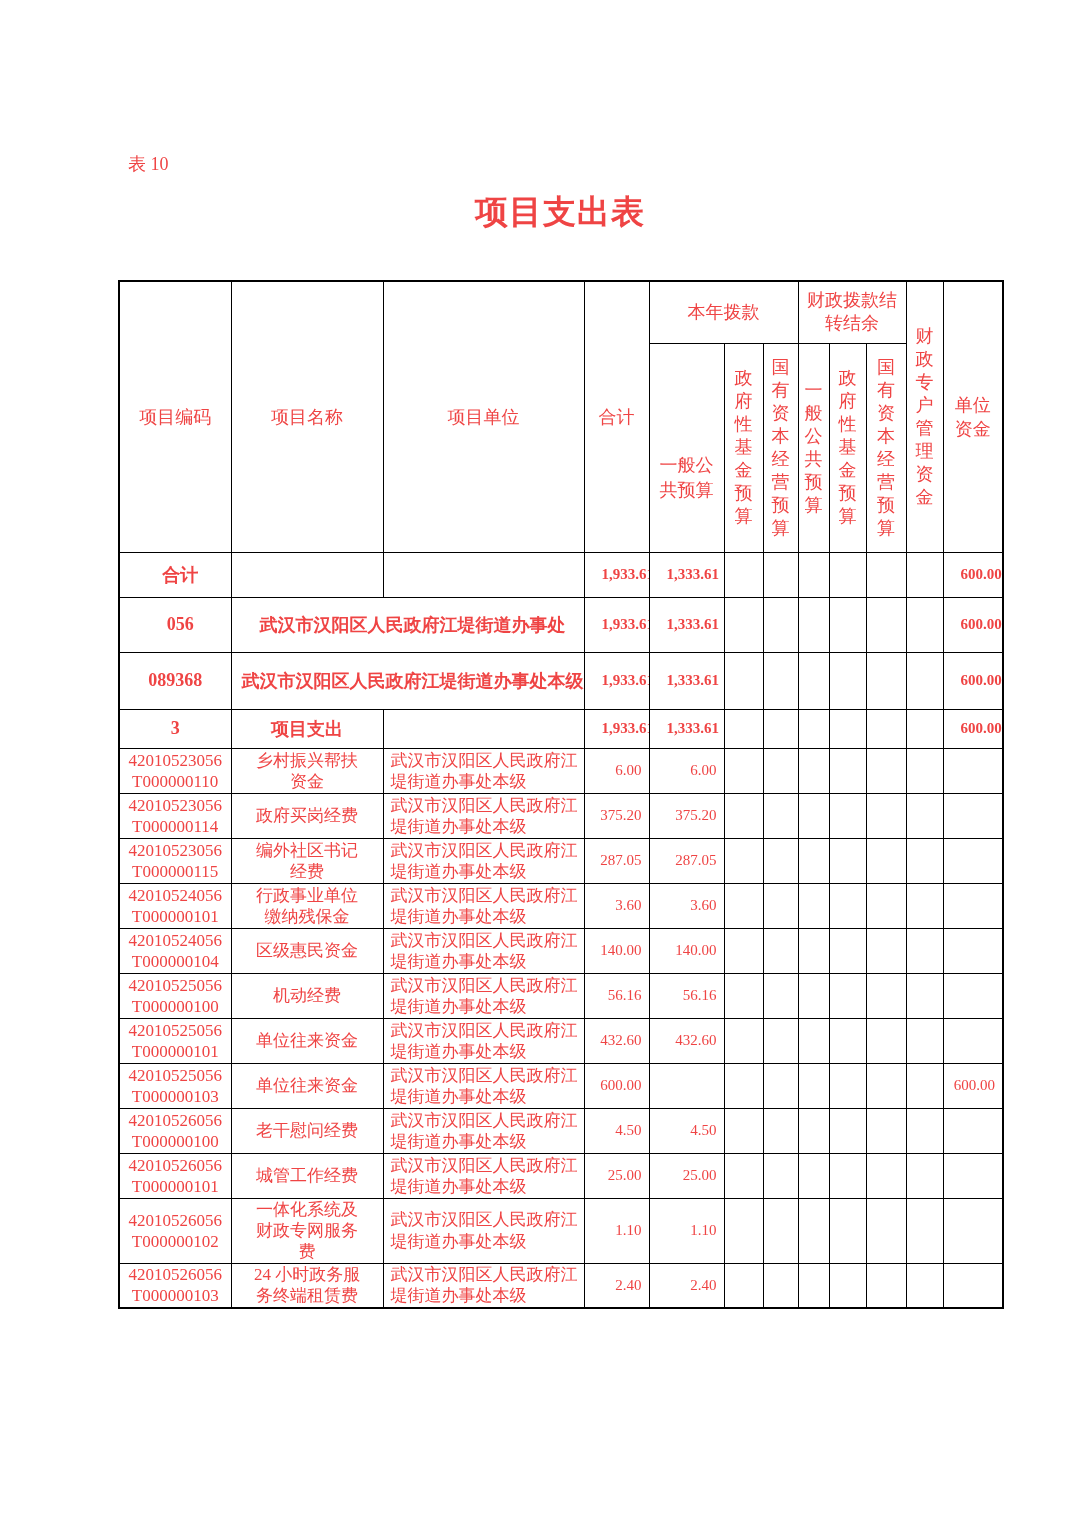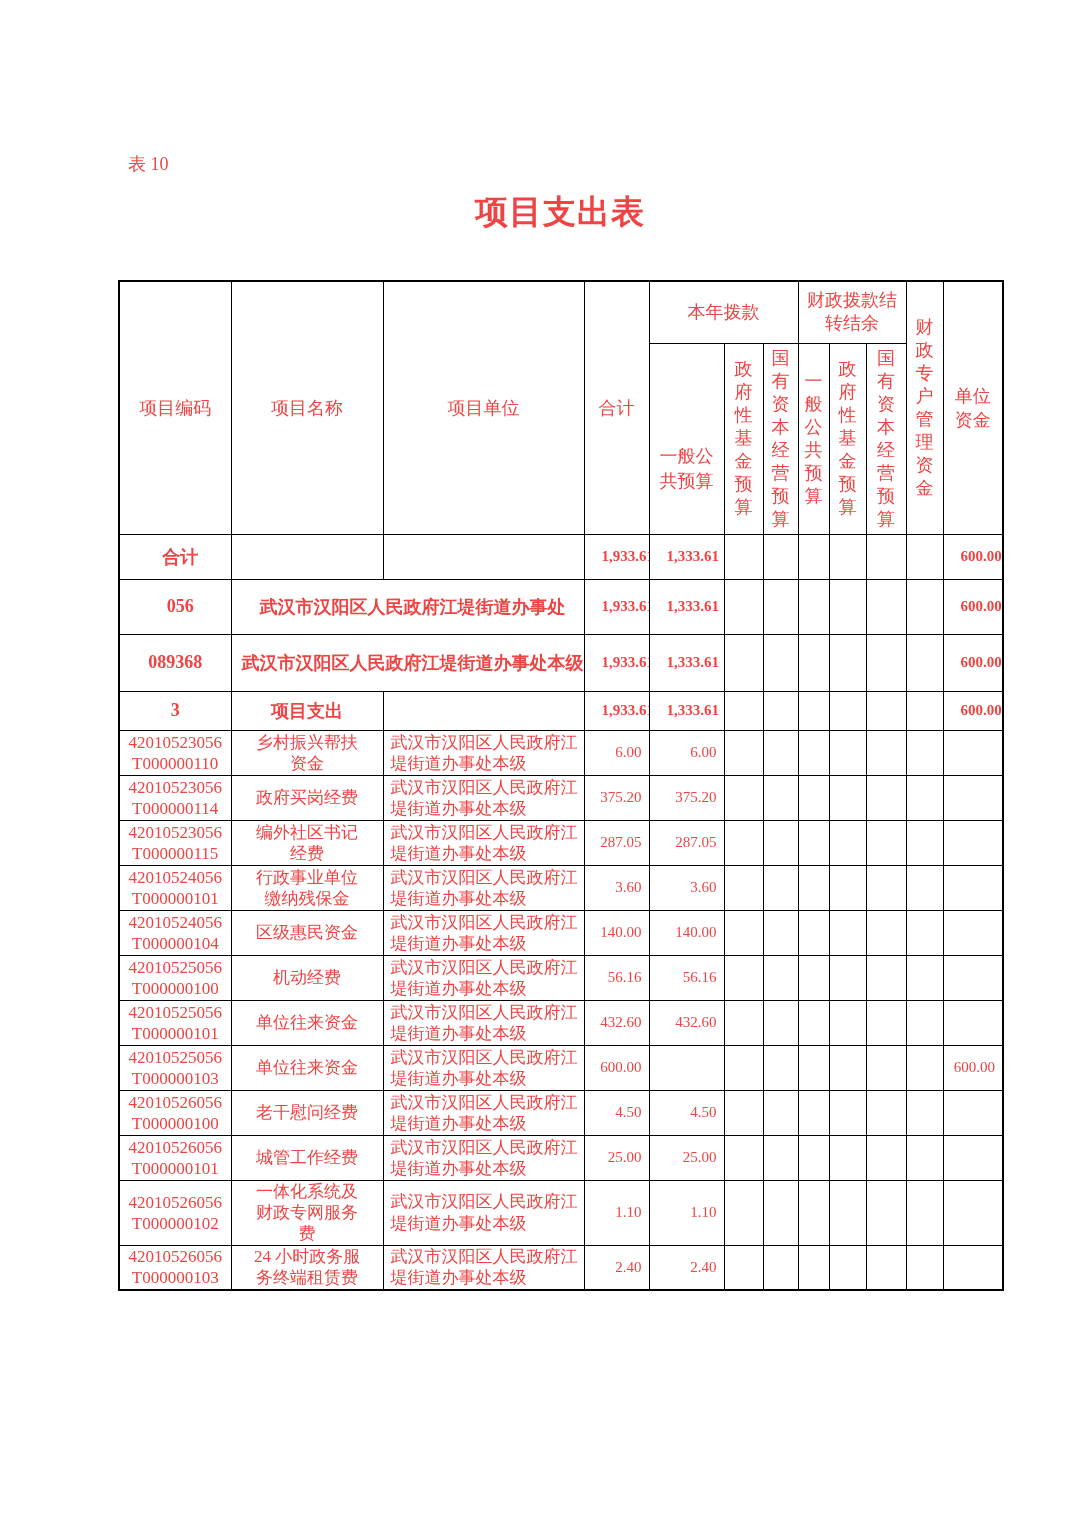--- a/index.html
+++ b/index.html
@@ -58,21 +58,21 @@
     overflow: hidden;
   }
   
   th.hgroup { font-size: 18px; font-weight: bold; height: 62px; line-height: 1.3; }
   th.hcell  { font-size: 18px; font-weight: bold; }
   .w5 { width: 5.4em; margin: 0 auto; }
   .w3 { width: 3.3em; margin: 0 auto; line-height: 1.35; }
   .w2 { width: 2.2em; margin: 0 auto; line-height: 1.35; }
   .vtext {
     width: 1.05em;
-    margin: 3px auto;
+    margin: 12px auto;
     word-break: break-all;
     line-height: 1.28;
     text-align: center;
   }
   th.low { vertical-align: middle; padding-top: 60px; }
 
   
   tr.sum td { font-weight: bold; }
   tr.sum .txt { font-size: 18px; }
   tr.sum .num { font-size: 15px; text-align: right; padding-right: 6px; padding-left: 17px; }

